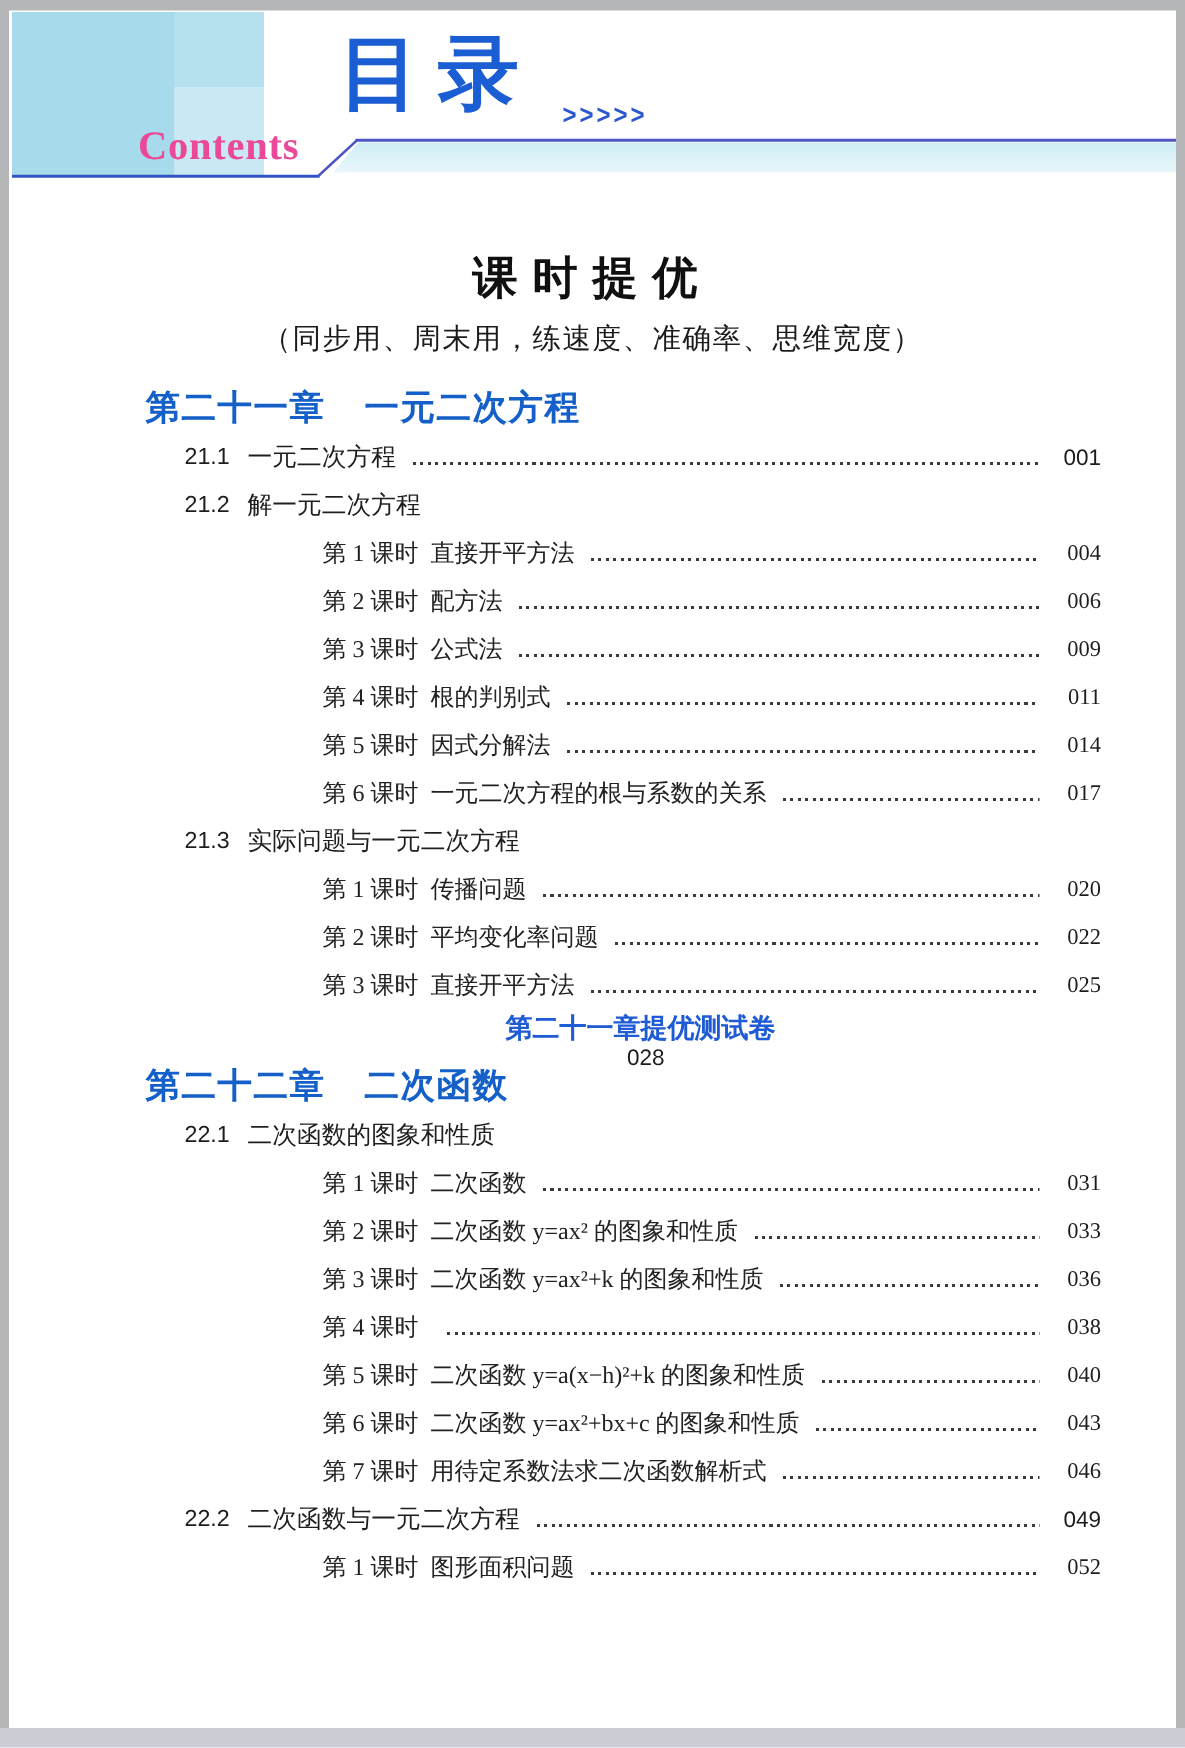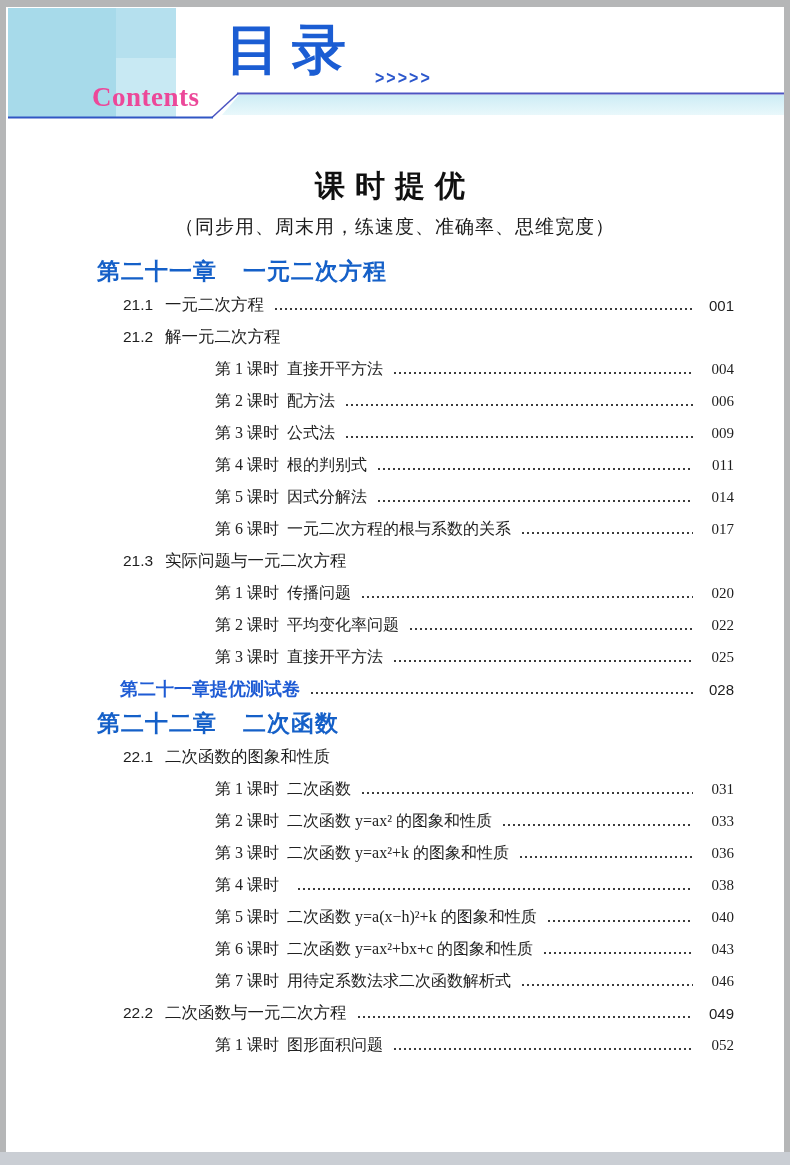--- a/index.html
+++ b/index.html
@@ -64,21 +64,21 @@
     width: 42px; flex: none; font-size: 15.5px; color: #1d1d1d;
   }
   .row.section .t {
     font-size: 16.5px; color: #1e1e1e; white-space: nowrap;
   }
   .row.lesson { padding-left: 162px; font-family: "Liberation Serif", serif; }
   .row.lesson .label {
     width: 72px; flex: none; font-size: 16px; color: #222222; margin-left: 47px;
   }
   .row.lesson .t { font-size: 16px; color: #222222; white-space: nowrap; }
-  .row.test { padding-left: 114px; }
+  .row.test { padding-left: 114px; flex-direction: column; }
   .row.test .t {
     font-weight: 700; font-size: 18px; color: #1e5bd4; white-space: nowrap;
   }
   .leader {
     flex: 1; height: 2px; margin: 0 9px 0 11px;
     position: relative; top: 4px;
     background: repeating-linear-gradient(to right, #3b3b3b 0 2px, transparent 2px 5px);
     min-width: 20px;
   }
   .pagenum {

